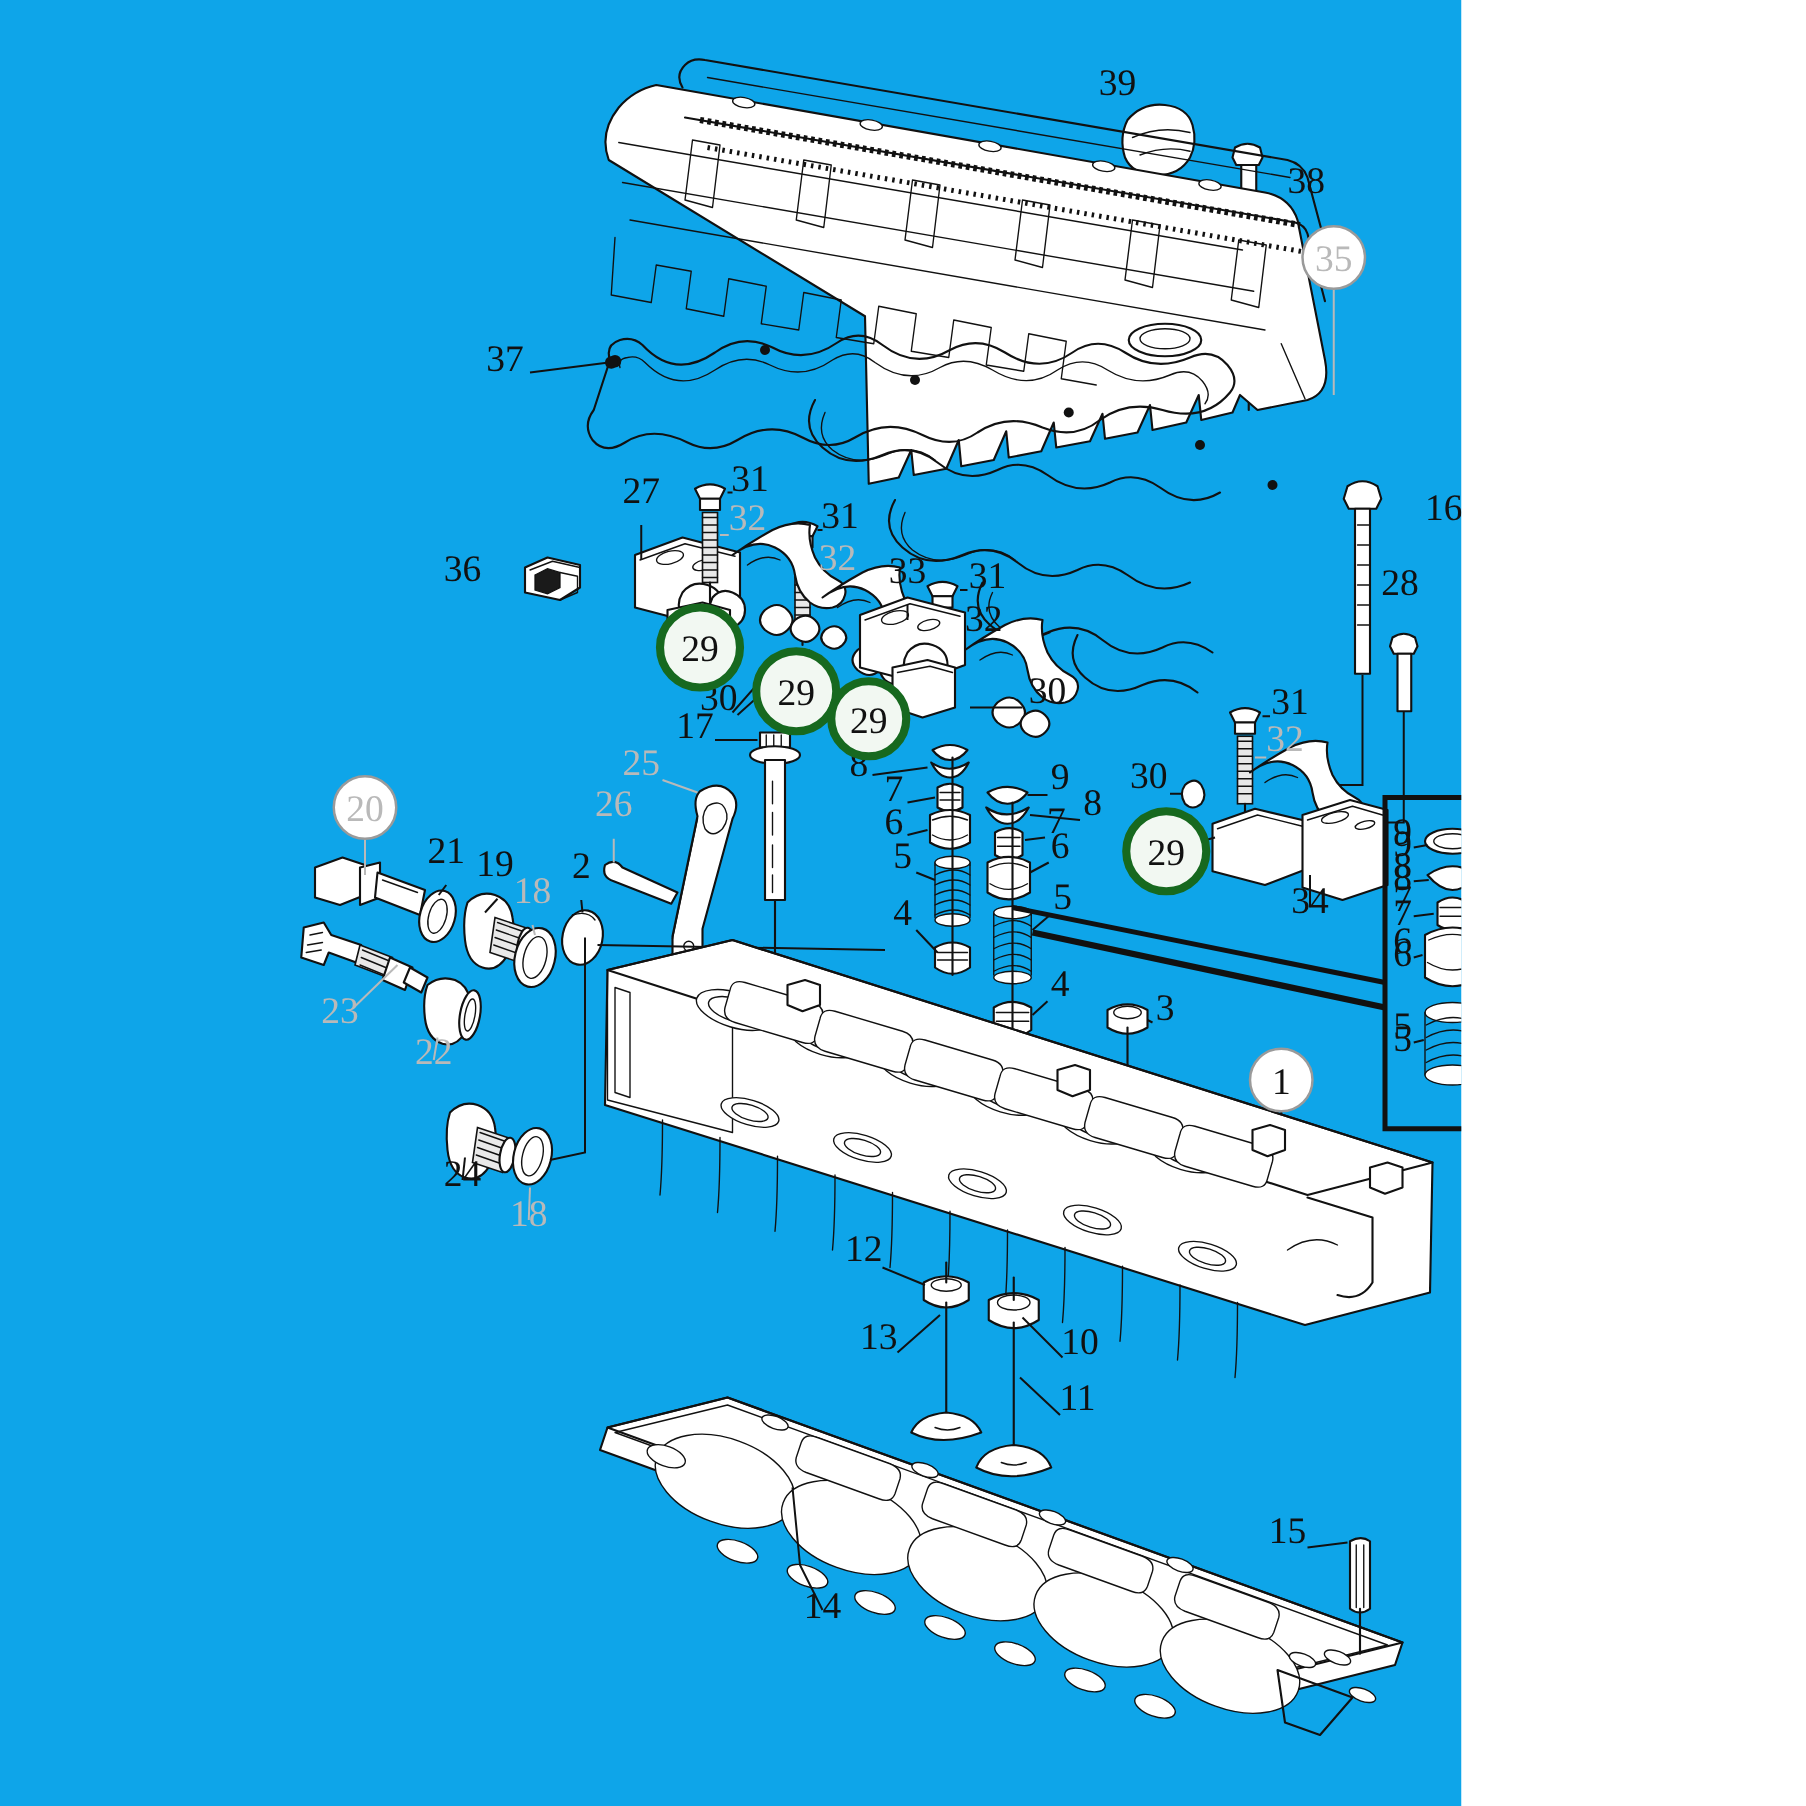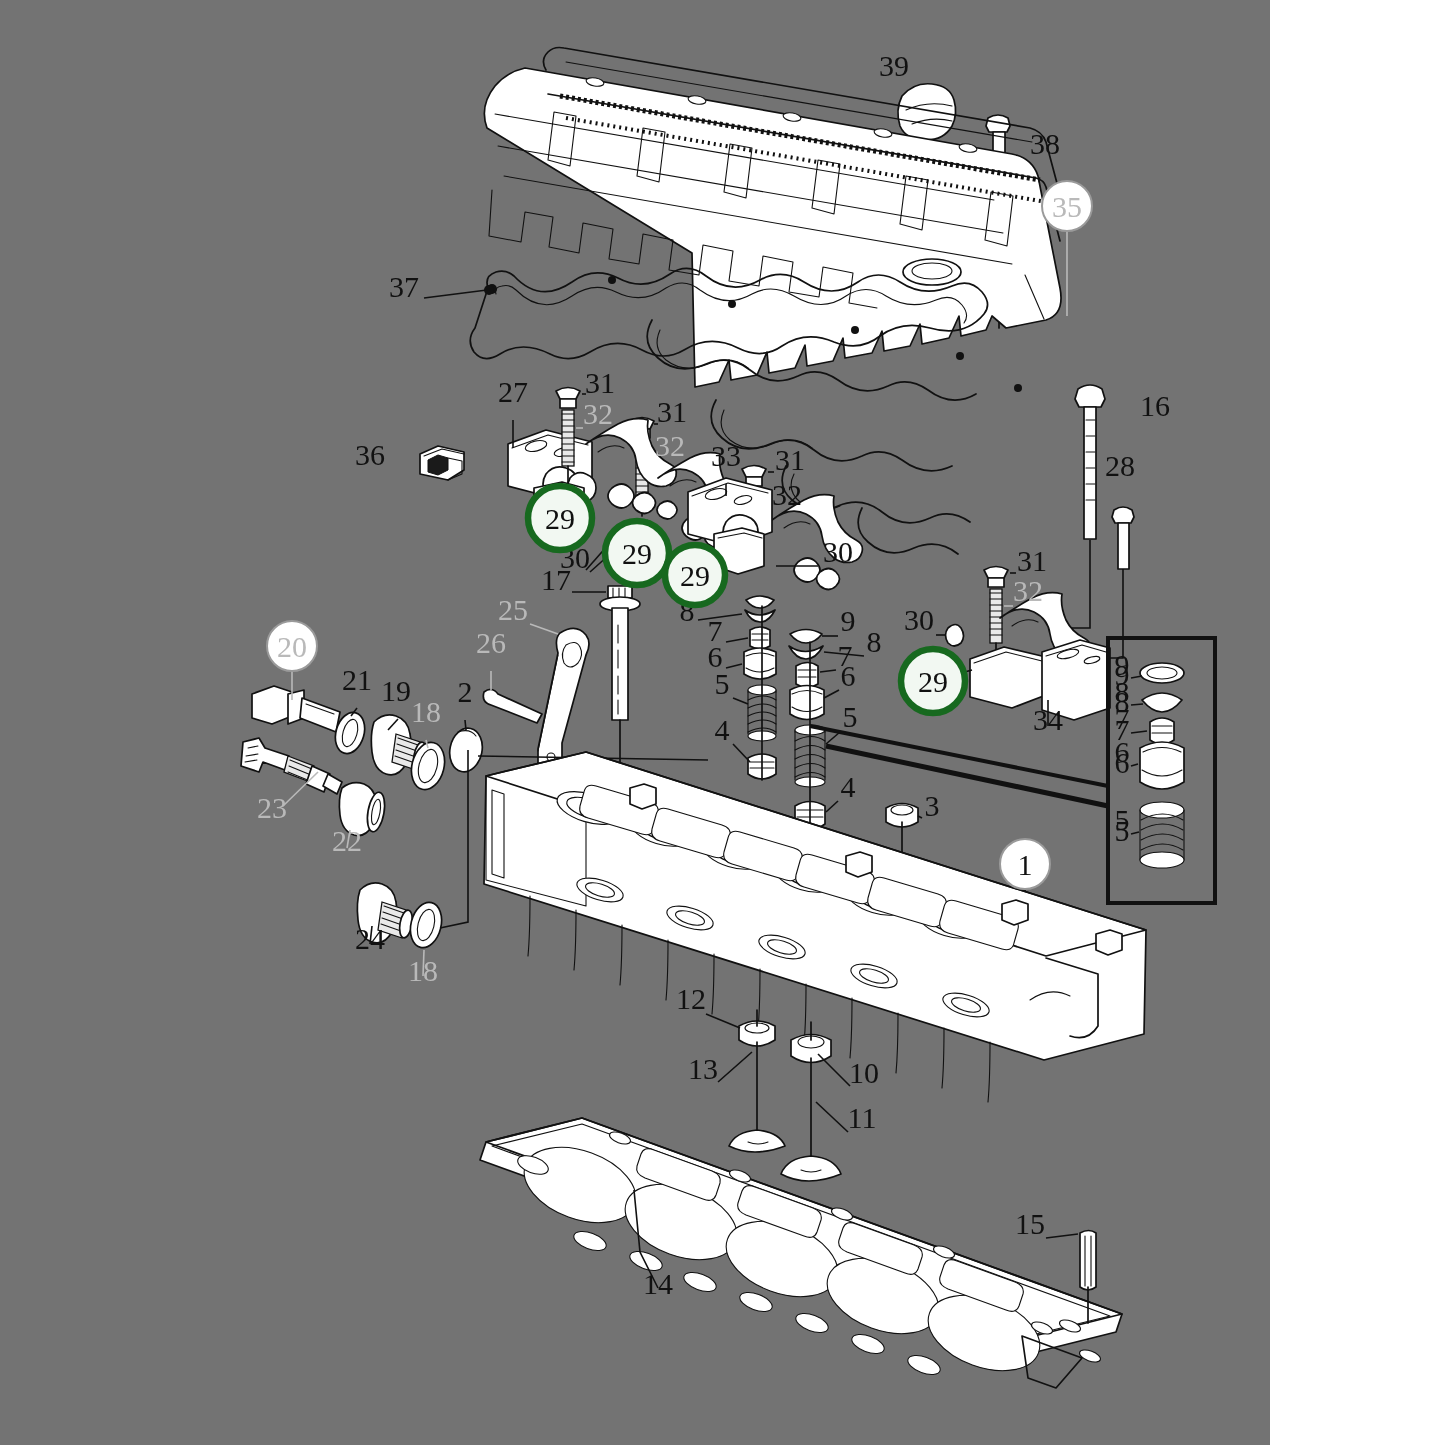--- a/index.html
+++ b/index.html
@@ -5,23 +5,23 @@
   html, body {
     margin: 0;
     padding: 0;
     background: #ffffff;
   }
   body {
     font-family: "Liberation Sans", sans-serif;
   }
   #stage {
     position: relative;
-    width: 1270px;
+    width: 1169px;
     height: 1445px;
-    background: #737373;
+    background: #0ea5e9;
     overflow: hidden;
   }
   #diagram-svg {
     position: absolute;
     left: 0; top: 0;
     width: 1445px;
     height: 1445px;
   }
   .lbl {
     font-family: "Liberation Serif", serif;

